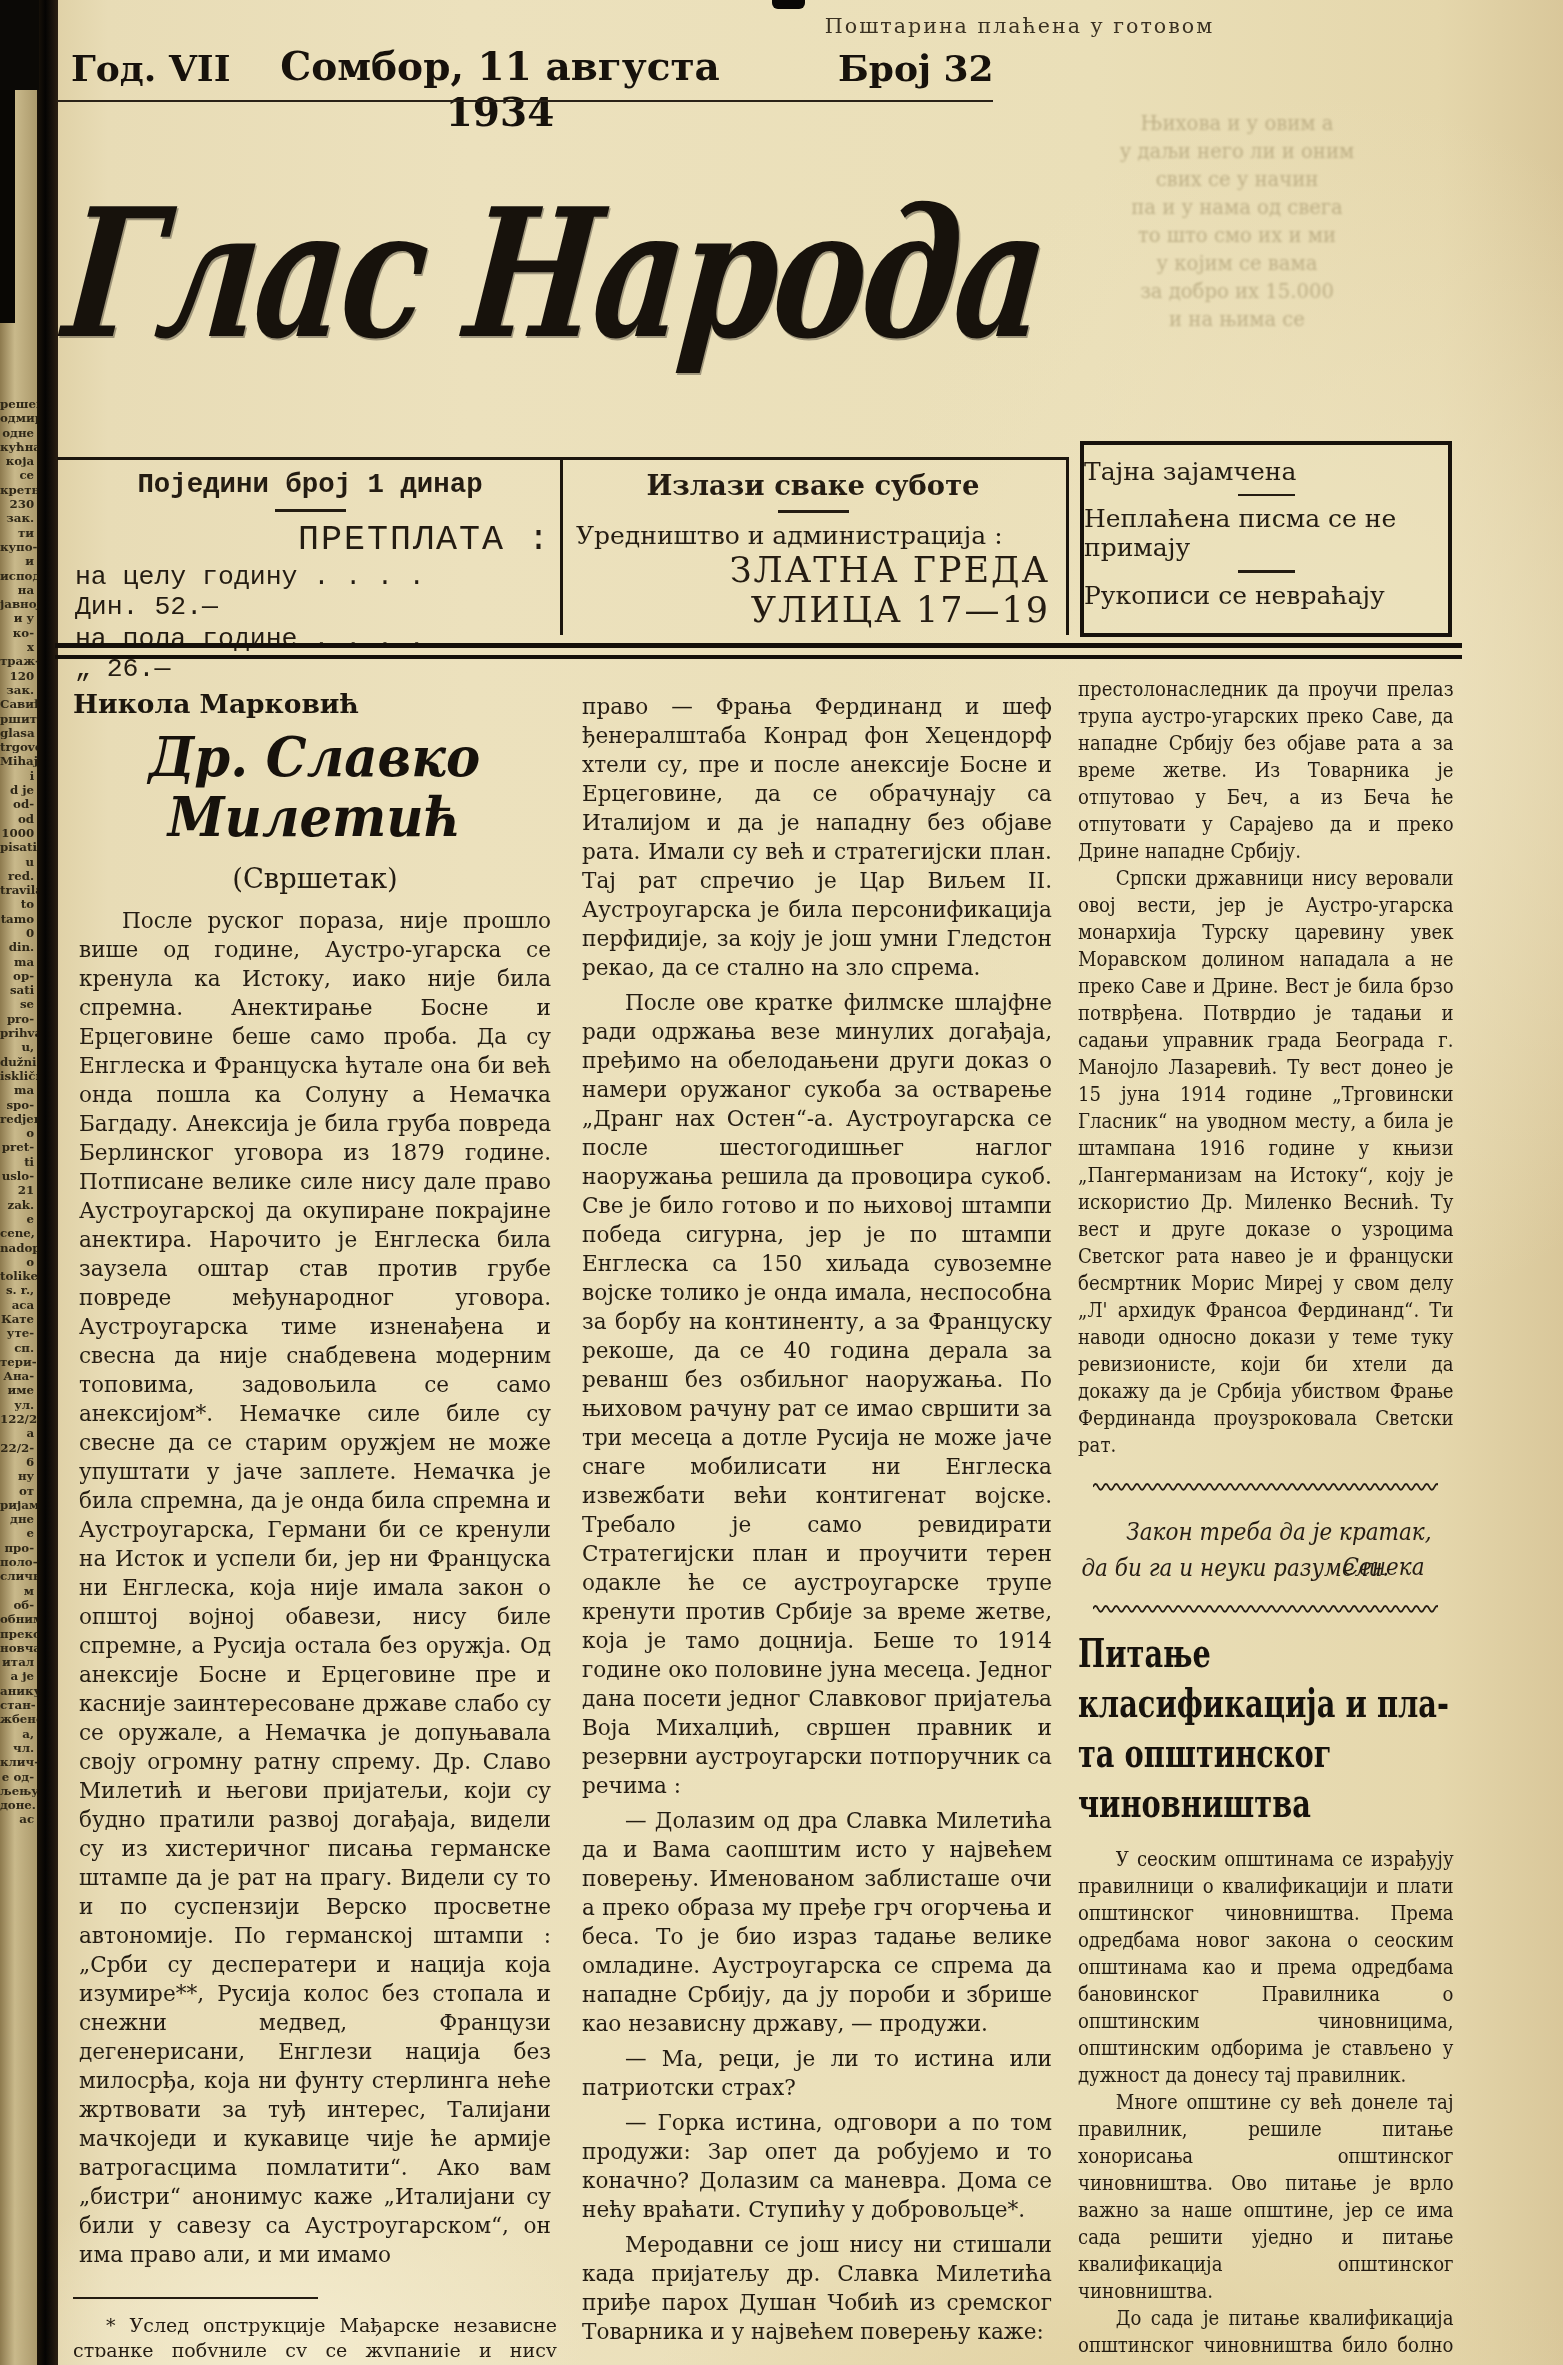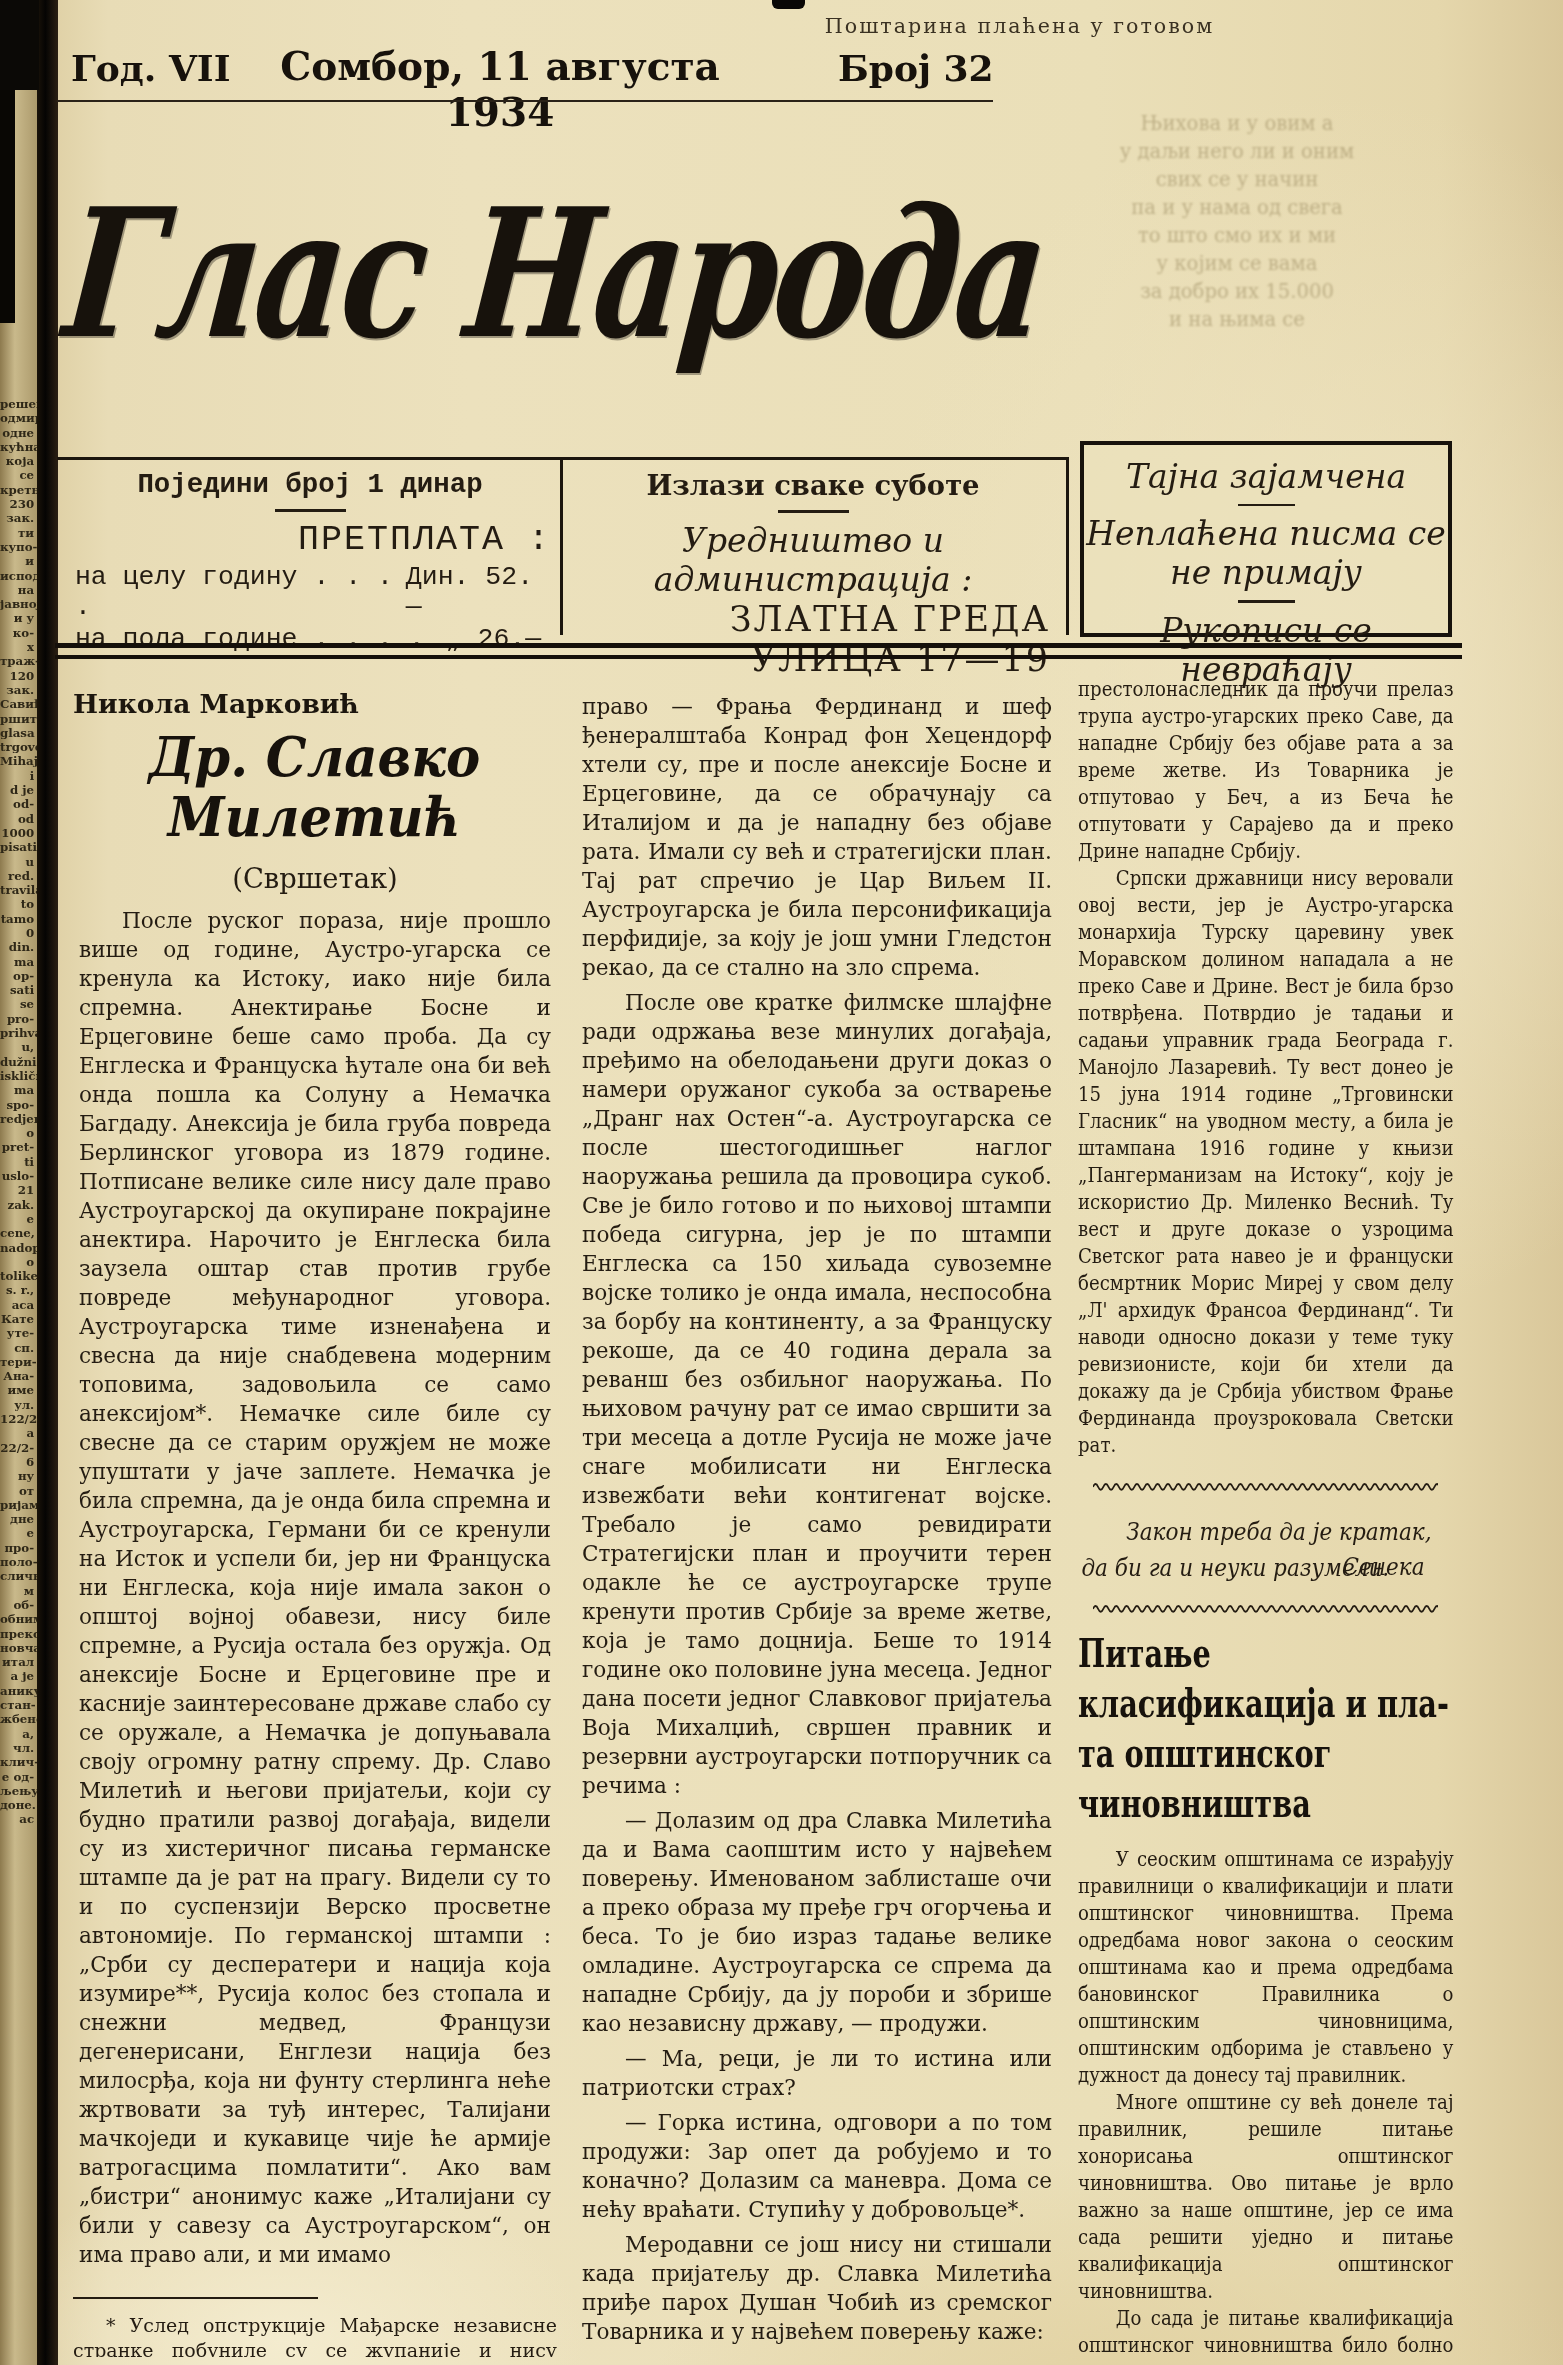--- a/index.html
+++ b/index.html
@@ -46,25 +46,25 @@
   
   .boxes-top-rule{left:57px;top:457px;width:1012px;height:2.9px;background:#1c160e;}
   .vrule1{left:560px;top:457px;width:2.9px;height:178px;background:#1c160e;}
   .vrule2{left:1066px;top:457px;width:2.9px;height:178px;background:#1c160e;}
   .box{color:#241c12;}
   .box-price{left:69px;top:469px;width:482px;font-family:Liberation Mono, monospace;}
   .box-sched{left:576px;top:469px;width:474px;}
   .box-notice{left:1080px;top:441px;width:372px;height:196px;border:4.9px solid #17120c;
     box-sizing:border-box;padding-top:11.8px;background:rgba(236,225,189,.35);}
   .b-line1{text-align:center;font-weight:bold;font-size:27.4px;}
-  .b-line{text-align:center;font-size:33px;font-style:italic;}
+  .b-line{text-align:left;font-size:25px;}
   .b-caps{text-align:right;font-size:35px;letter-spacing:2px;}
   .mini-rule{width:71px;height:2.9px;background:#241c12;margin:8.8px auto;}
   .mini-rule2{width:57px;height:2.9px;background:#241c12;margin:7.8px auto;}
-  .sub-row{display:flex;justify-content:space-between;font-size:26.5px;padding:2px 9.8px 0 5.9px;}
+  .sub-row{display:flex;justify-content:space-between;font-size:26.5px;padding:2px 9.8px 0 5.9px;flex-direction:column;}
   .dbl-a{left:55px;top:643px;width:1407px;height:4.9px;background:#15100a;}
   .dbl-b{left:55px;top:655px;width:1407px;height:3.9px;background:#15100a;}
   
   .col{overflow:hidden;}
   .col1{left:73px;top:686px;width:484px;height:1671px;}
   .col2{left:576px;top:686px;width:482px;height:1671px;}
   .col3{left:1078px;top:676px;width:376px;height:1689px;}
   .squeeze{transform:scaleX(.88);transform-origin:0 0;width:113.5%;}
   .bt{font-size:21.6px;line-height:29px;text-align:justify;color:#241c12;margin:6px;}
   .bt3{font-size:20.6px;line-height:27px;text-align:justify;color:#241c12;margin:0;}

